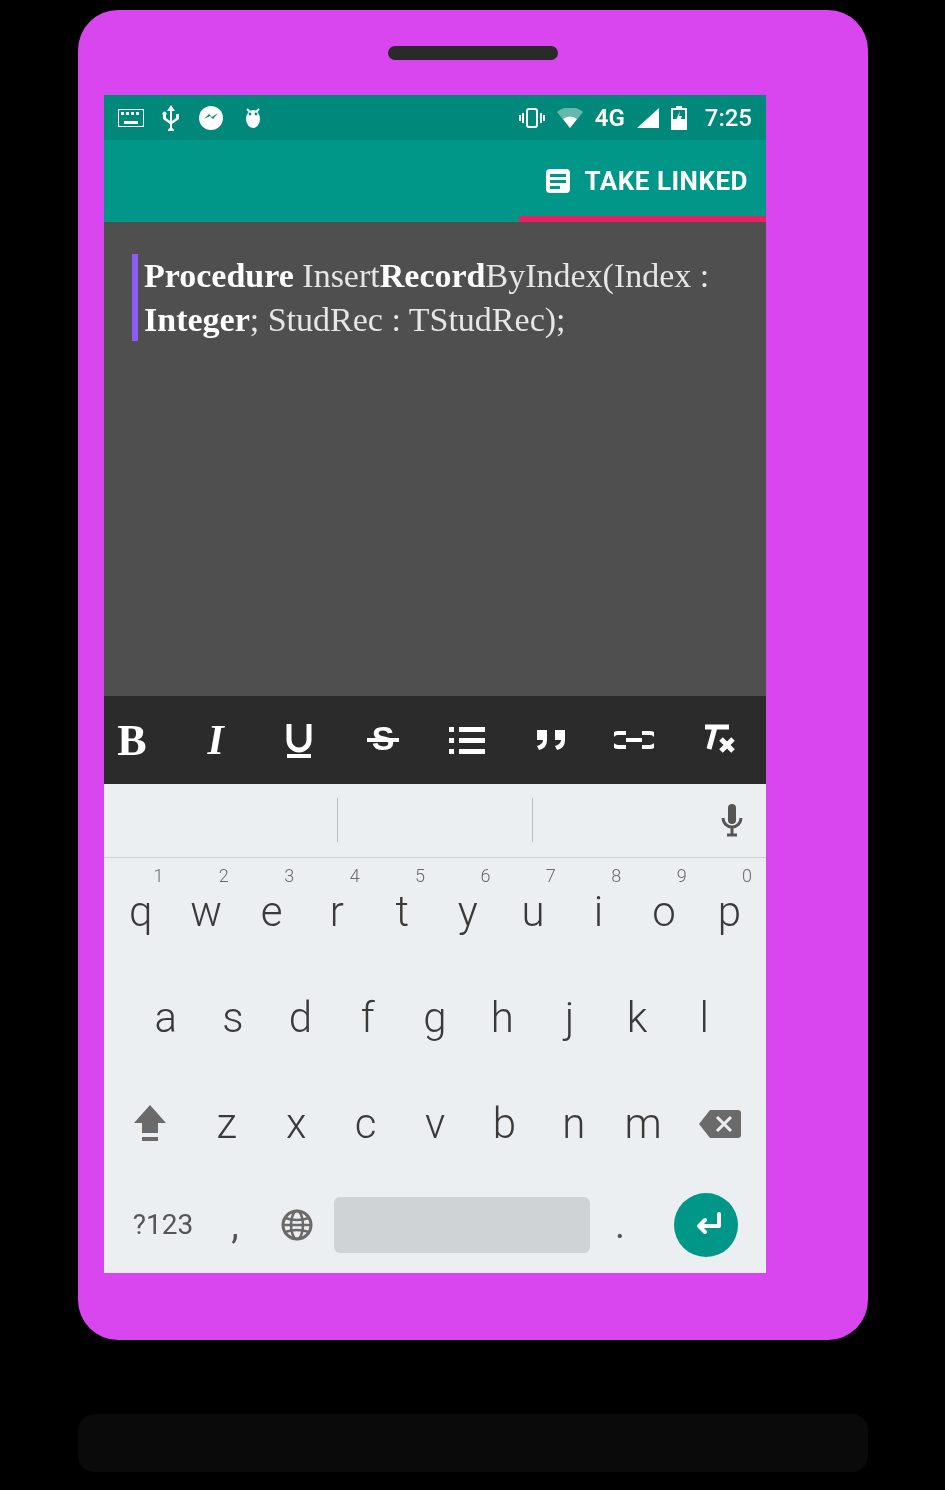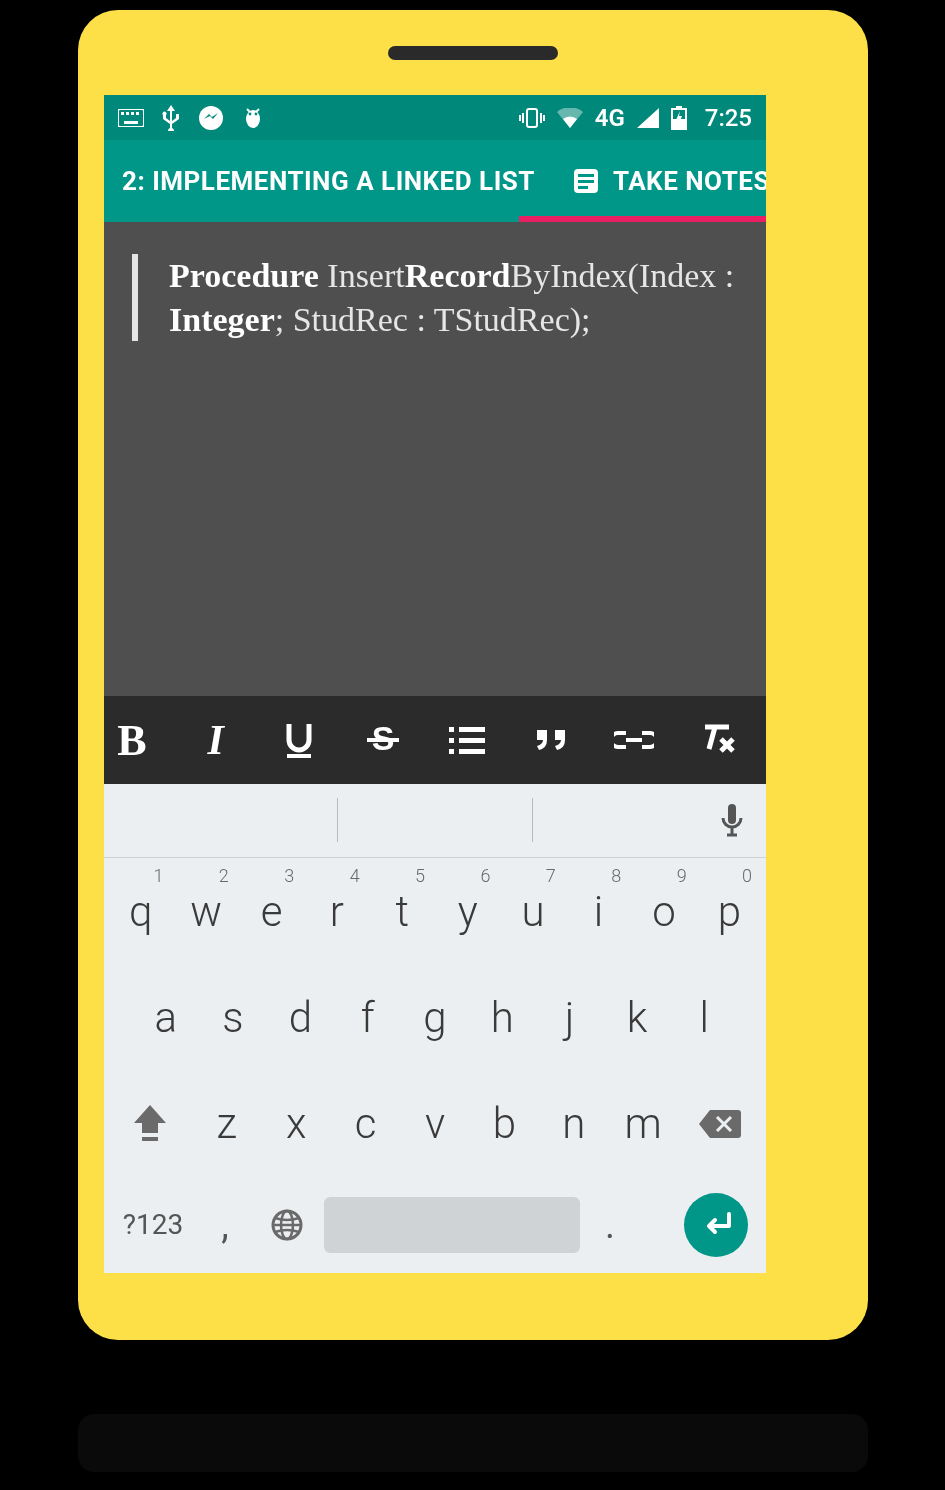--- a/index.html
+++ b/index.html
@@ -10,21 +10,21 @@
     font-family: -apple-system, BlinkMacSystemFont, "Segoe UI", Roboto, sans-serif;
     overflow: hidden;
     position: relative;
   }
   .phone-frame {
     position: absolute;
     top: 10px;
     left: 78px;
     width: 790px;
     height: 1330px;
-    background: #fde047;
+    background: #d946ef;
     border-radius: 40px;
     padding-top: 60px;
   }
   .speaker {
     position: absolute;
     top: 36px;
     left: 50%;
     transform: translateX(-50%);
     width: 170px;
     height: 14px;
@@ -88,22 +88,22 @@
     background: #4f4f4f;
     padding: 32px 28px 40px 28px;
     height: 474px;
     color: #e6e6e6;
     font-family: Georgia, "Times New Roman", serif;
     font-size: 34px;
     line-height: 1.28;
     font-weight: 300;
   }
   .quote-block {
-    border-left: 6px solid #e5e5e5;
-    padding-left: 31px;
+    border-left: 6px solid #8b5cf6;
+    padding-left: 6px;
     margin-bottom: 28px;
   }
   .quote-block b { font-weight: 700; color: #fff; }
   .body-text b { font-weight: 700; color: #fff; }
   .format-toolbar {
     height: 88px;
     background: #2b2b2b;
     display: flex;
     align-items: center;
     justify-content: space-around;
@@ -166,21 +166,21 @@
     width: 84px;
     flex: 0 0 84px;
     display: flex;
     align-items: center;
     justify-content: center;
   }
   .bottom-row {
     display: flex;
     align-items: center;
     height: 96px;
-    padding: 0 8px;
+    padding: 0 18px;
     gap: 6px;
   }
   .special-key {
     height: 72px;
     display: flex;
     align-items: center;
     justify-content: center;
     color: #555;
     font-size: 28px;
   }
@@ -282,33 +282,30 @@
               <rect x="5" y="0" width="6" height="3" fill="#fff"></rect>
               <rect x="1" y="13" width="14" height="11" fill="#fff"></rect>
               <path d="M9 5 L5 14 H8 L7 20 L11 10 H8 Z" fill="#fff"></path>
             </svg>
         </span>
         <span class="clock">7:25</span>
       </div>
     </div>
 
     <div class="tabs">
-      <div class="tab tab-left">
-        <span>2: IMPLEMENTING A LINKED LIST</span>
-      </div>
       <div class="tab tab-right">
         <span>
           <svg width="30" height="30" viewBox="0 0 30 30">
               <rect x="3" y="3" width="24" height="24" rx="4" fill="#fff"></rect>
               <rect x="7" y="8" width="16" height="3" fill="#009688"></rect>
               <rect x="7" y="14" width="16" height="3" fill="#009688"></rect>
               <rect x="7" y="20" width="10" height="3" fill="#009688"></rect>
             </svg>
         </span>
-        <span>TAKE NOTES</span>
+        <span>TAKE LINKED</span>
       </div>
       <div class="tab-indicator"></div>
     </div>
 
     <div class="content">
       <div class="quote-block">
         <b>Procedure</b><span> Insert</span><b>Record</b><span>ByIndex(Index : </span><b>Integer</b><span>; StudRec : TStudRec);</span>
       </div>
     </div>
 

